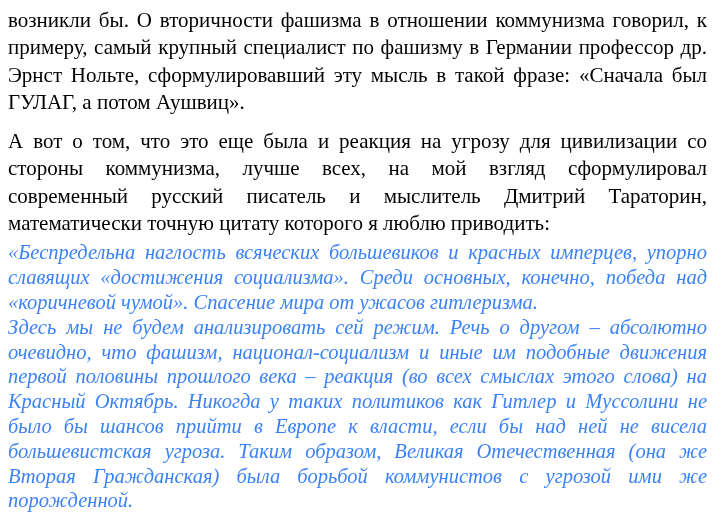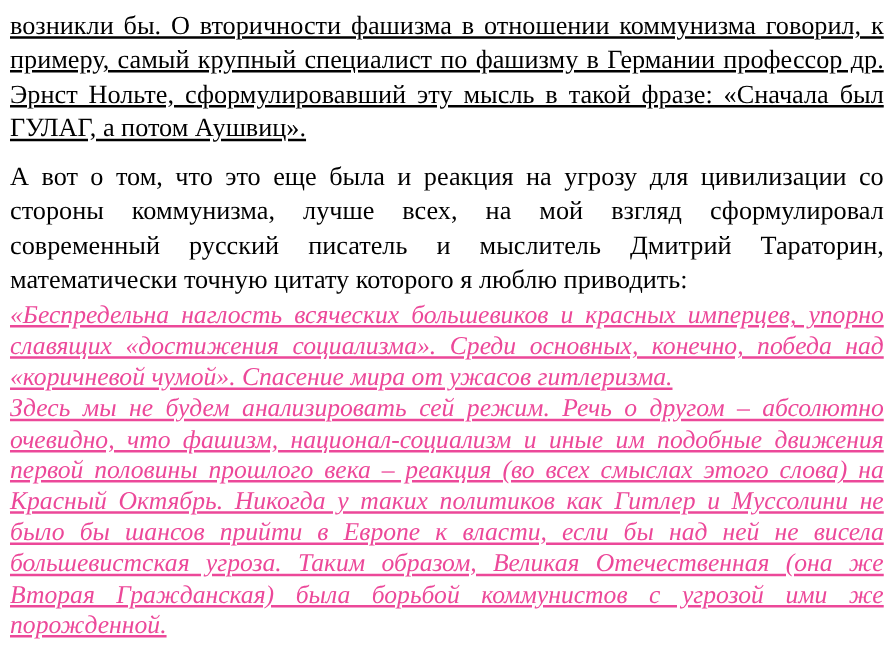--- a/index.html
+++ b/index.html
@@ -17,30 +17,29 @@
     font-family: "Liberation Serif", "DejaVu Serif", serif;
     overflow: hidden;
   }
   .para {
     margin: 0;
     text-align: justify;
     font-size: 21px;
     line-height: 27.3px;
     color: #000000;
   }
-  .para.after-gap-1 { margin-bottom: 12px; text-decoration: underline; }
+  .para.after-gap-1 { margin-bottom: 12px; }
   .para.after-gap-2 { margin-bottom: 3px; }
   .quote {
     margin: 0;
     text-align: justify;
     font-style: italic;
     font-size: 20.5px;
     line-height: 24.8px;
-    color: #ec4899;
-    text-decoration: underline;
+    color: #3b82f6;
   }
 </style>
 </head>
 <body>
 
 <div class="page">
   <p class="para after-gap-1">возникли бы. О вторичности фашизма в отношении коммунизма говорил, к примеру, самый крупный специалист по фашизму в Германии профессор др. Эрнст Нольте, сформулировавший эту мысль в такой фразе: «Сначала был ГУЛАГ, а потом Аушвиц».</p>
   <p class="para after-gap-2">А вот о том, что это еще была и реакция на угрозу для цивилизации со стороны коммунизма, лучше всех, на мой взгляд сформулировал современный русский писатель и мыслитель Дмитрий Тараторин, математически точную цитату которого я люблю приводить:</p>
   <p class="quote">«Беспредельна наглость всяческих большевиков и красных имперцев, упорно славящих «достижения социализма». Среди основных, конечно, победа над «коричневой чумой». Спасение мира от ужасов гитлеризма.</p>
   <p class="quote">Здесь мы не будем анализировать сей режим. Речь о другом – абсолютно очевидно, что фашизм, национал-социализм и иные им подобные движения первой половины прошлого века – реакция (во всех смыслах этого слова) на Красный Октябрь. Никогда у таких политиков как Гитлер и Муссолини не было бы шансов прийти в Европе к власти, если бы над ней не висела большевистская угроза. Таким образом, Великая Отечественная (она же Вторая Гражданская) была борьбой коммунистов с угрозой ими же порожденной.</p>

